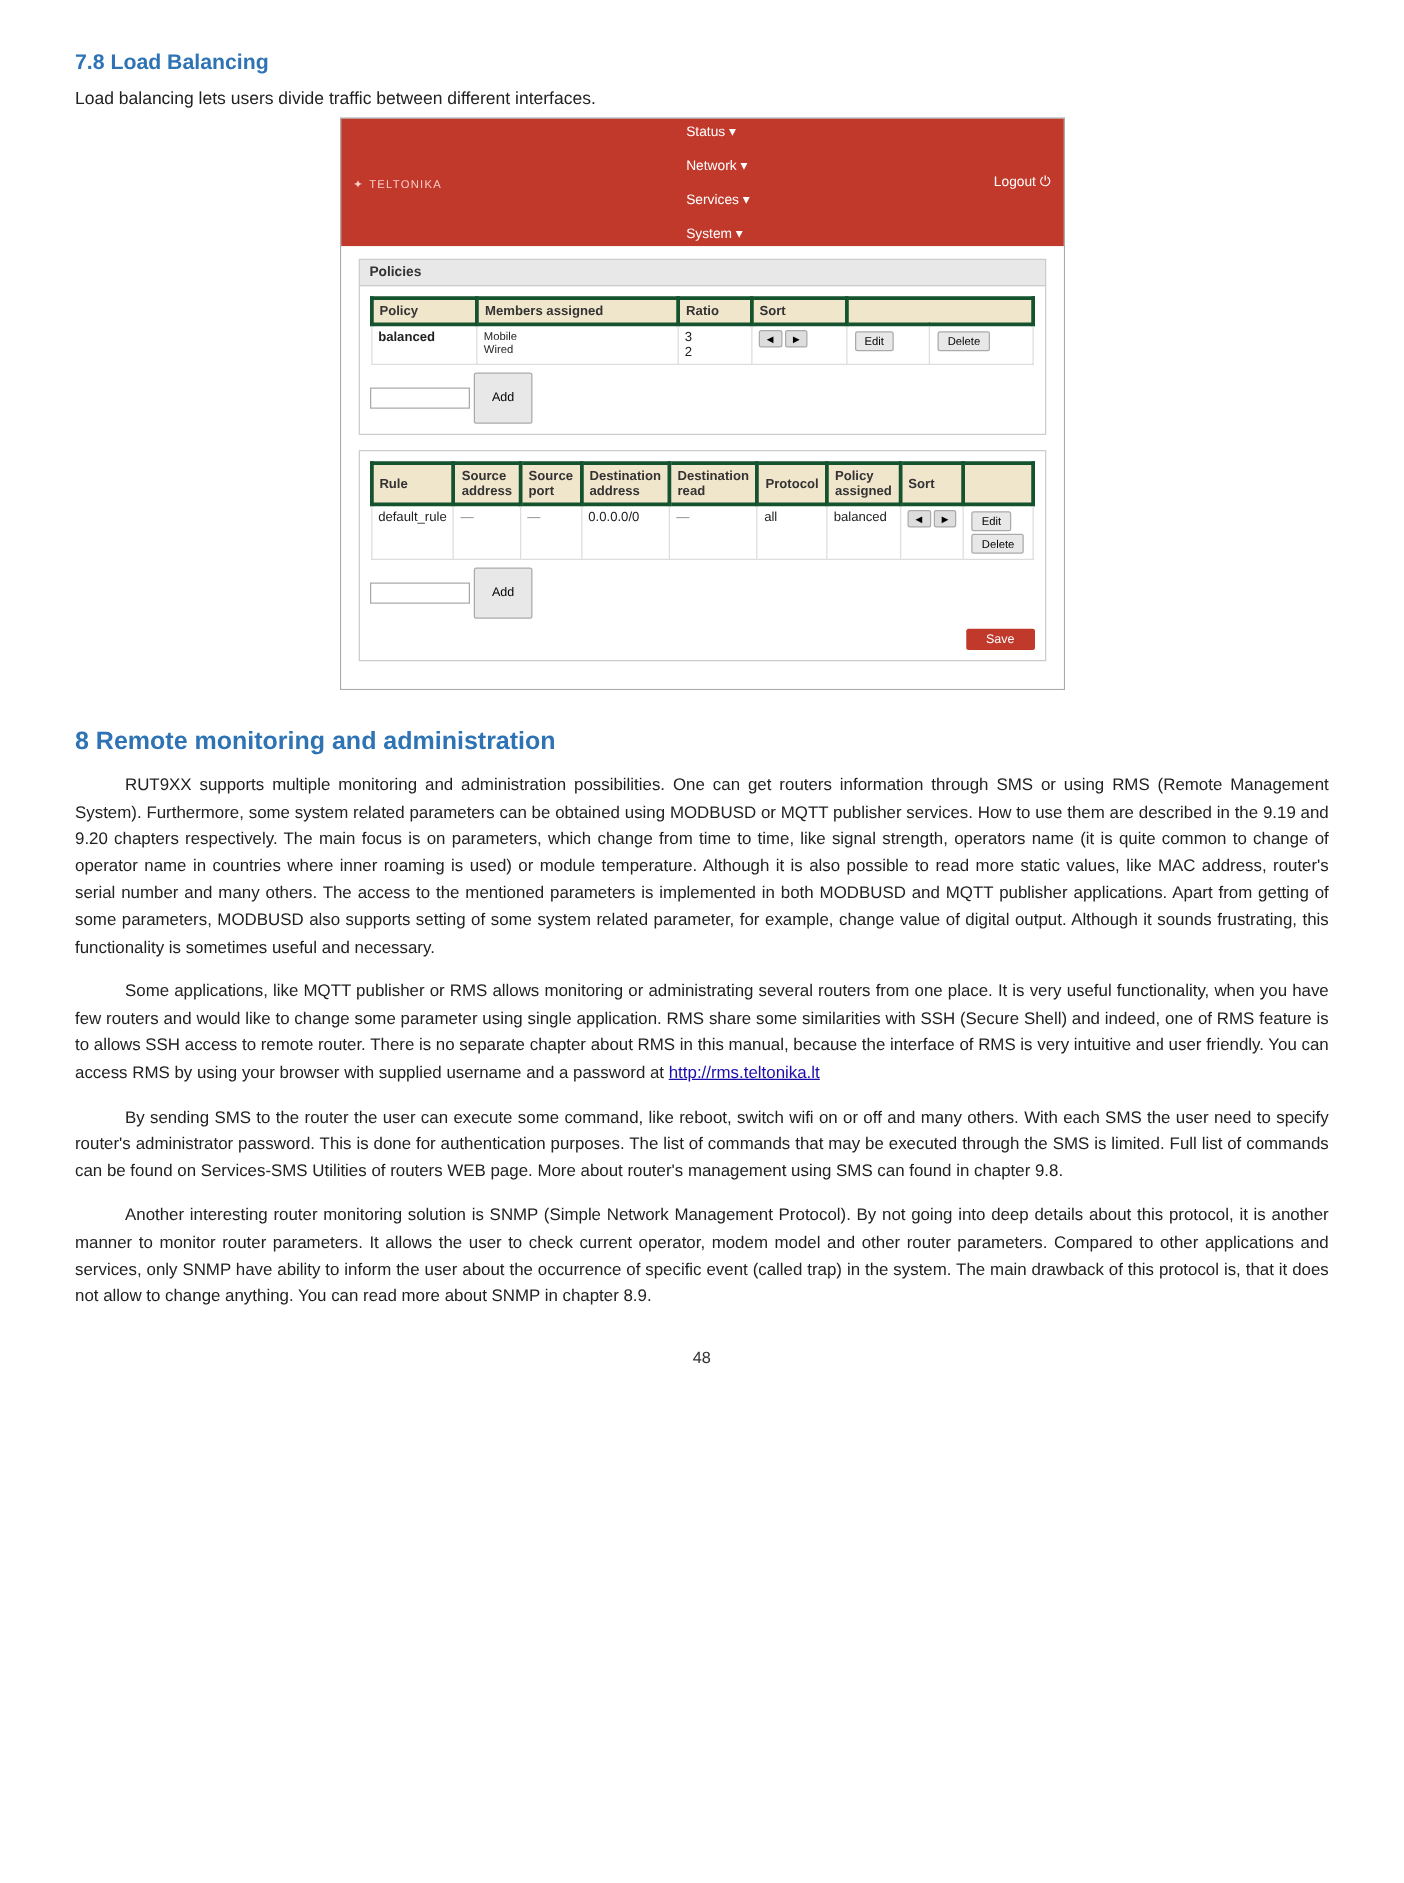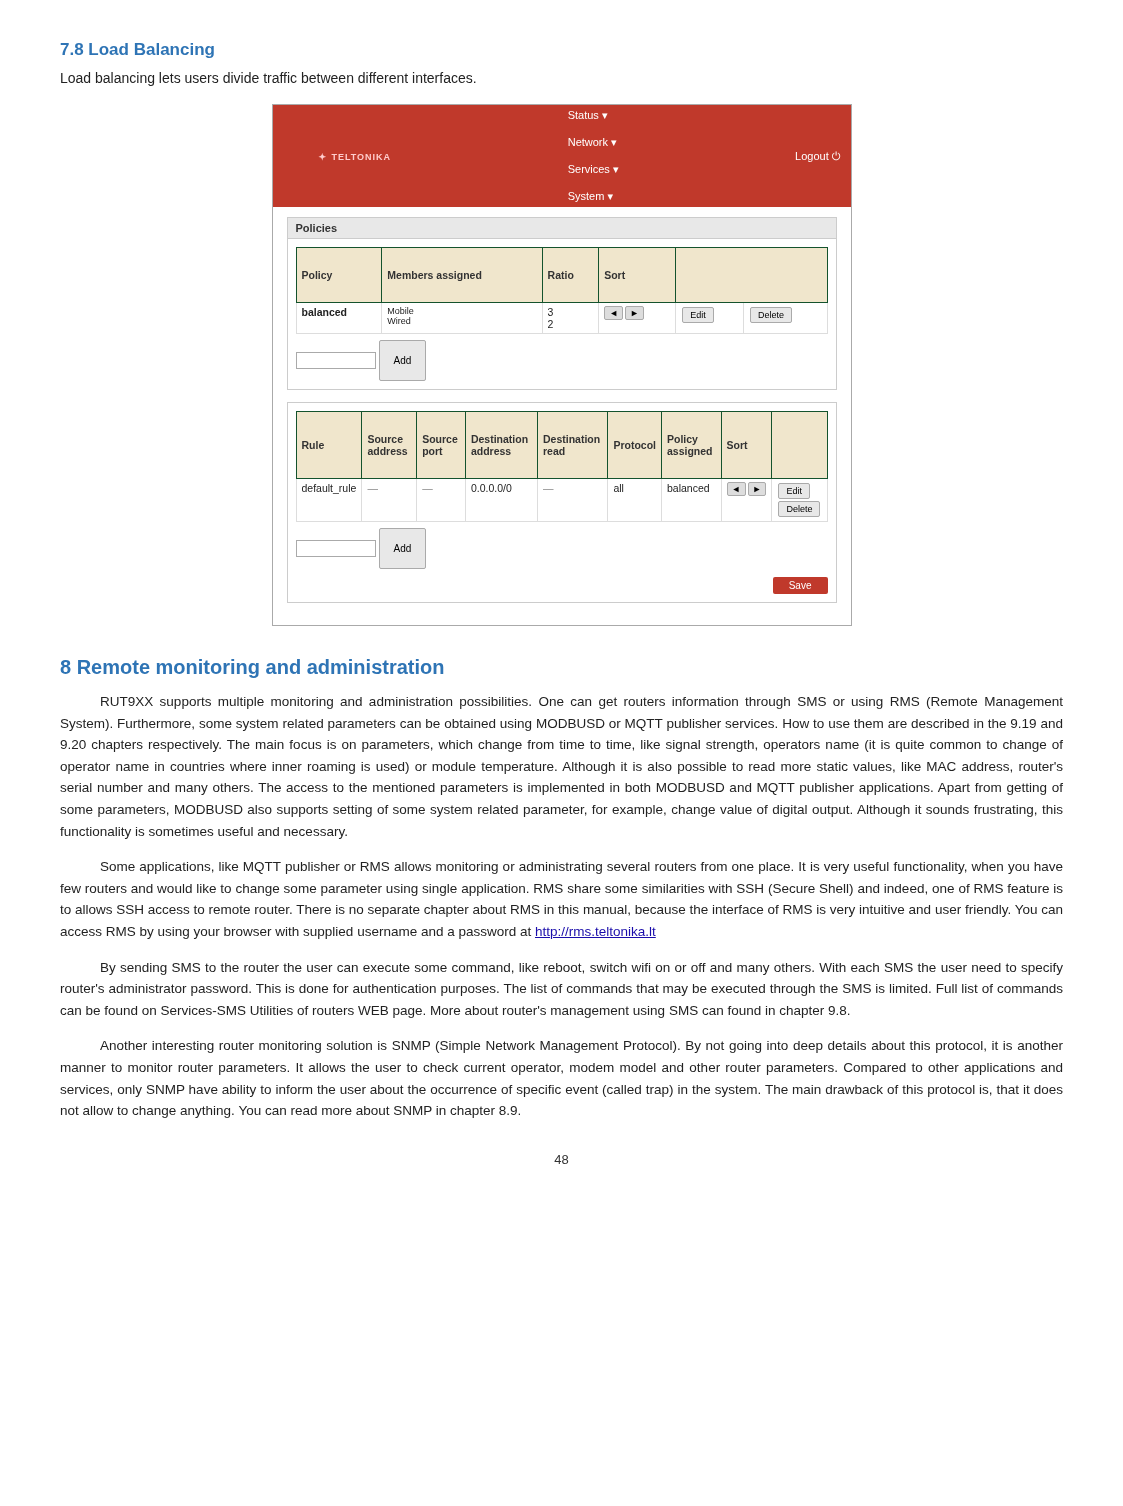--- a/index.html
+++ b/index.html
@@ -14,21 +14,21 @@
 
     
     .section-heading {
       color: #2e74b5;
       font-size: 17px;
       font-weight: bold;
       margin-bottom: 10px;
     }
     .section-intro {
       font-size: 14px;
-      margin-bottom: 18px;
+      margin-bottom: 8px;
     }
 
     
     .router-ui {
       border: 1px solid #aaa;
       width: 580px;
       margin: 0 auto 30px auto;
       background: #f4f4f4;
       font-size: 11px;
     }
@@ -36,25 +36,24 @@
     
     .router-nav {
       background: #c0392b;
       display: flex;
       align-items: center;
       justify-content: space-between;
       padding: 4px 10px;
       color: #fff;
     }
     .router-nav-logo {
-      font-weight: bold;
+      font-weight: normal;
       font-size: 12px;
       color: #fff;
       letter-spacing: 1px;
-      margin-left: 36px;
     }
     .router-nav-logo span {
       color: #ffcccc;
       font-size: 9px;
     }
     .router-nav-menu {
       display: flex;
       gap: 14px;
       font-size: 11px;
       flex-direction: column;
@@ -99,22 +98,22 @@
     }
 
     
     .lb-table {
       width: 100%;
       border-collapse: collapse;
       font-size: 10.5px;
     }
     .lb-table th {
       background: #f0e6cc;
-      border: 1px solid #14532d;
-      padding: 21px 5px;
+      border: 3px solid #14532d;
+      padding: 3px 5px;
       text-align: left;
       font-weight: bold;
       color: #333;
     }
     .lb-table td {
       border: 1px solid #ddd;
       padding: 3px 5px;
       vertical-align: top;
     }
     .lb-table tr:nth-child(even) td {

